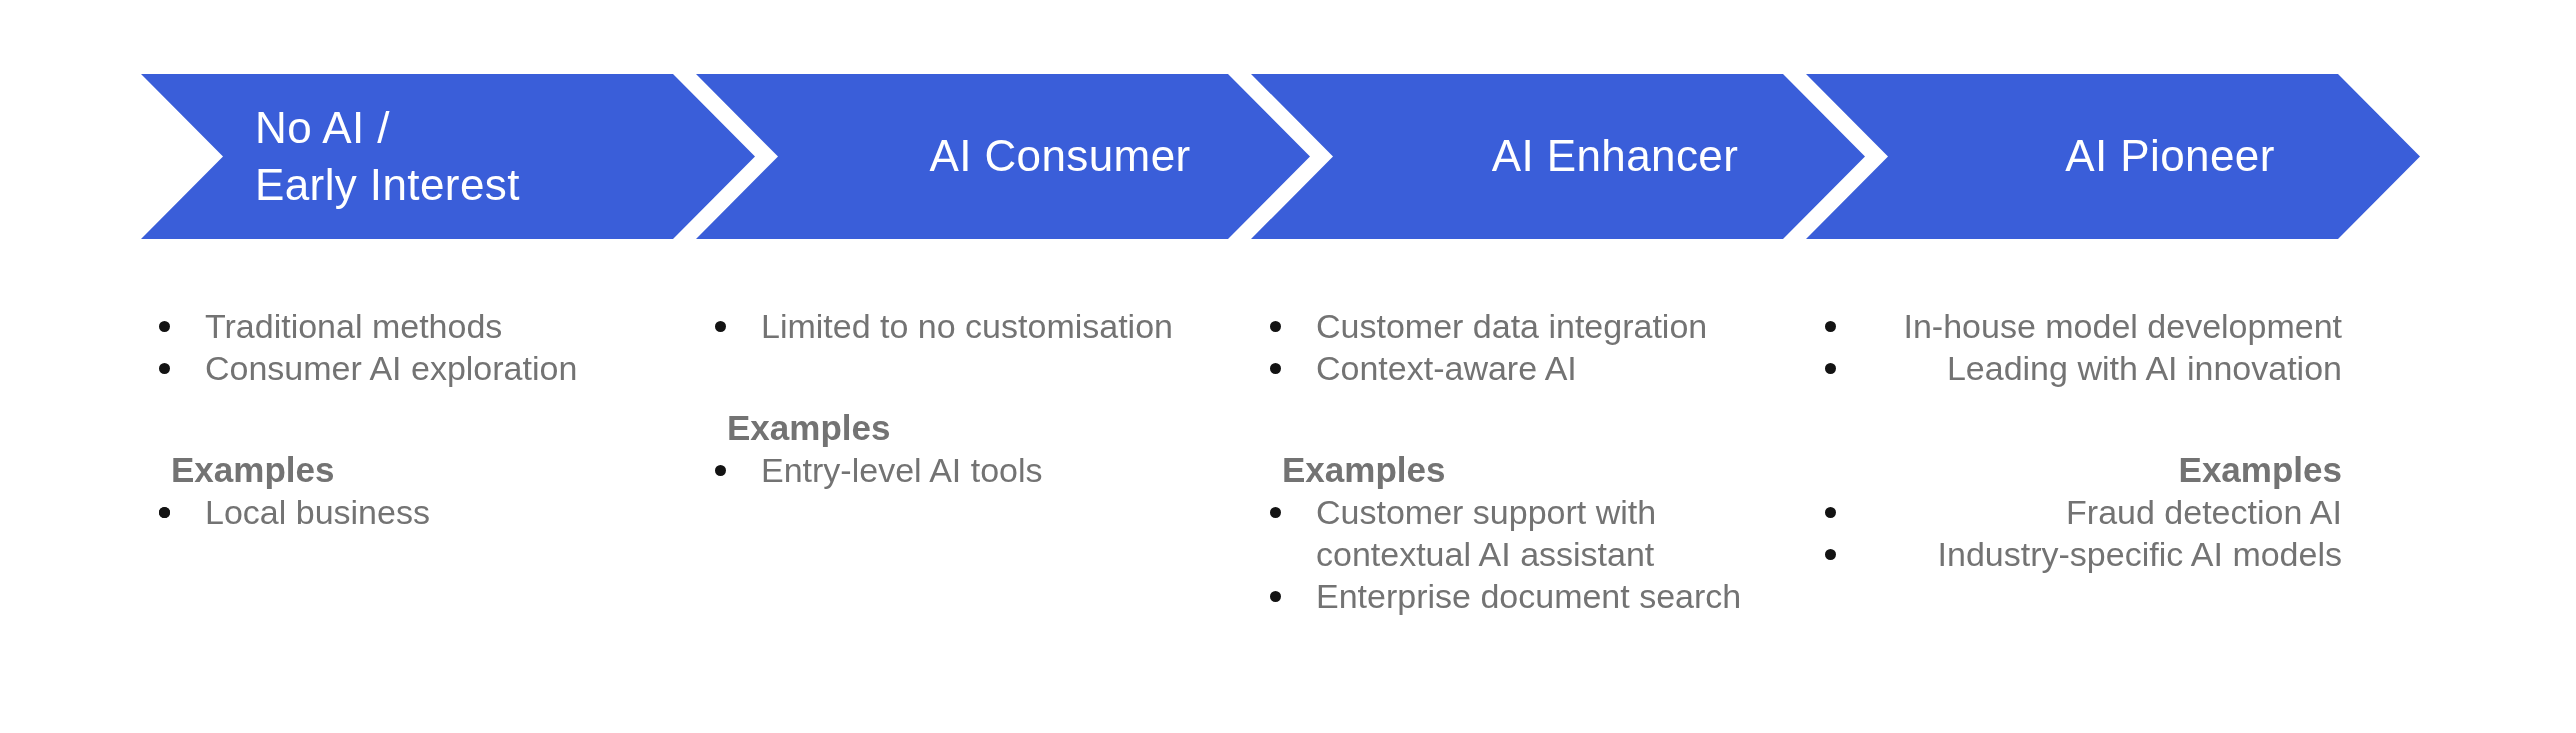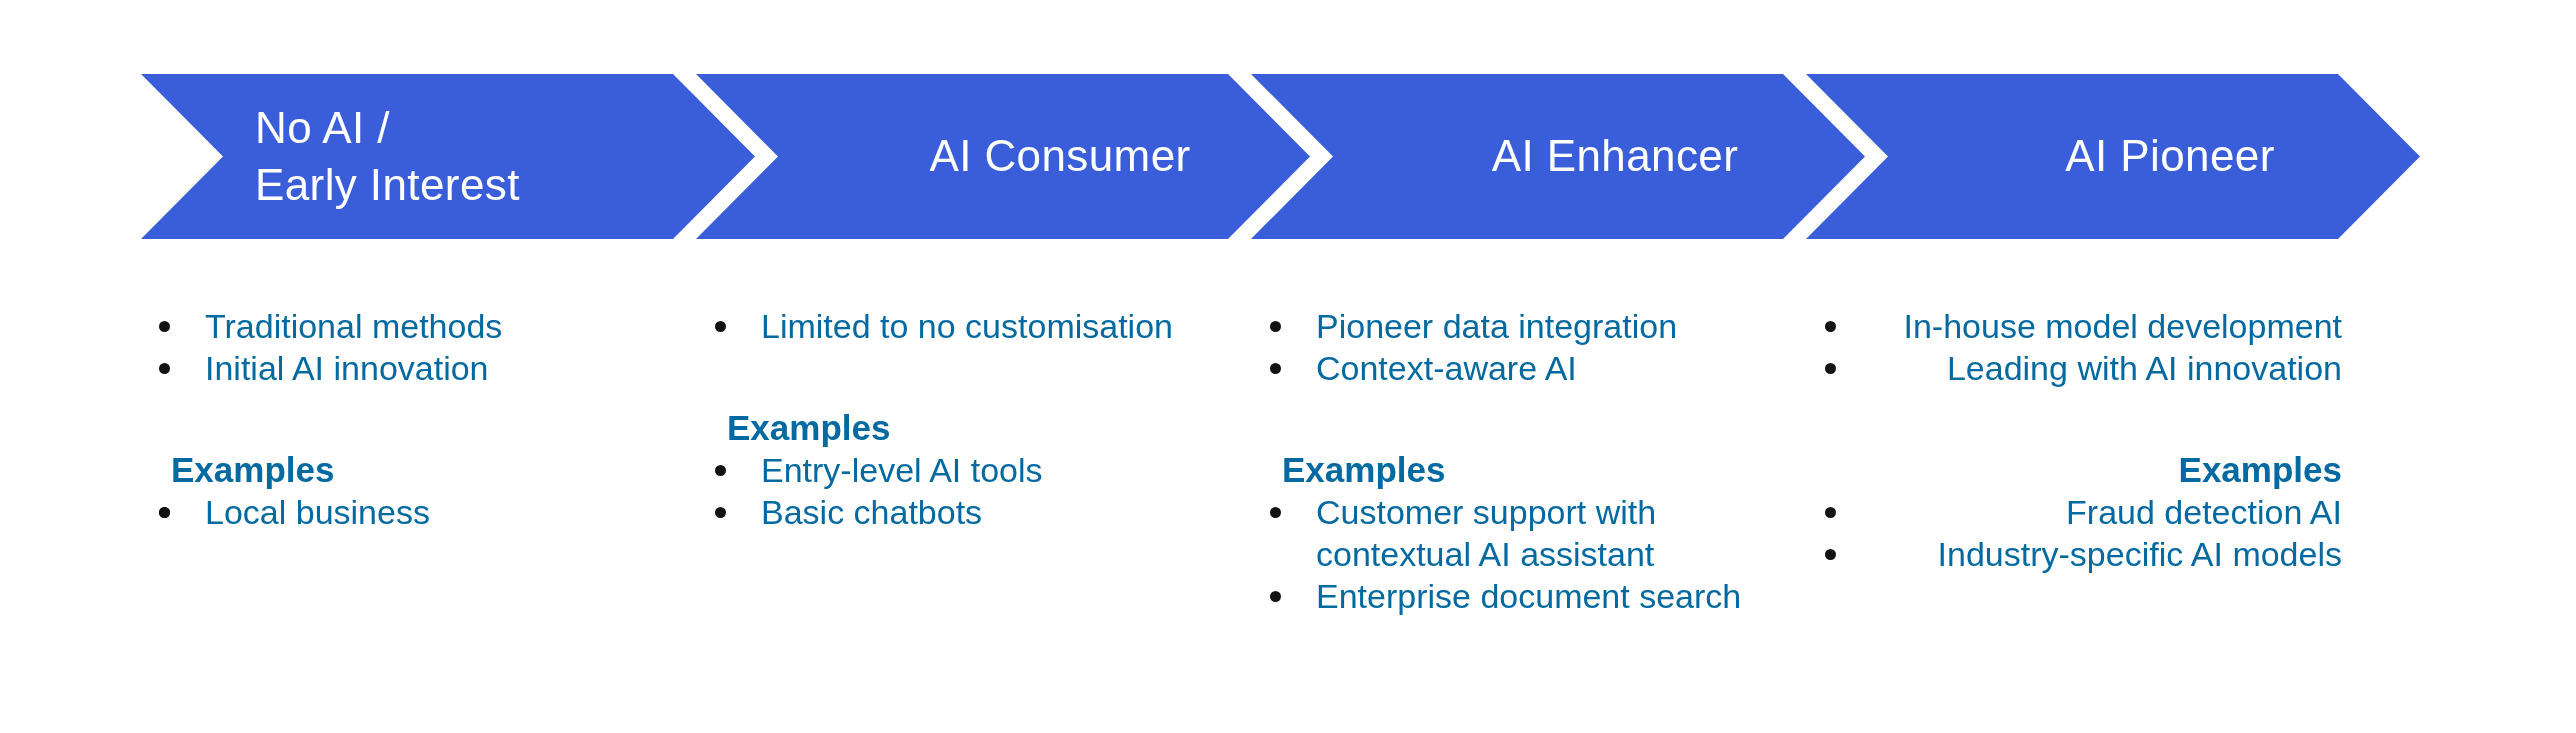--- a/index.html
+++ b/index.html
@@ -50,21 +50,21 @@
     font-weight: 400;
     white-space: pre-line;
     letter-spacing: 0.4px;
   }
 
   
   .col {
     position: absolute;
     top: 305px;
     width: 535px;
-    color: #0369a1;
+    color: #737373;
   }
   .col-1 { left: 141px; }
   .col-2 { left: 697px; }
   .col-3 { left: 1252px; }
   .col-4 { left: 1807px; text-align: right; }
 
   ul.points {
     list-style: none;
     margin: 0;
     padding: 0;
@@ -110,43 +110,42 @@
       <span class="chevron-title">AI Enhancer</span>
     </div>
     <div class="chevron">
       <span class="chevron-title">AI Pioneer</span>
     </div>
   </div>
 
   <div class="col col-1">
     <ul class="points">
       <li><span class="dot"></span><span>Traditional methods</span></li>
-      <li><span class="dot"></span><span>Initial AI innovation</span></li>
+      <li><span class="dot"></span><span>Consumer AI exploration</span></li>
     </ul>
     <div class="examples-heading">Examples</div>
     <ul class="points">
       <li><span class="dot"></span></li>
       <li><span class="dot"></span><span>Local business</span></li>
     </ul>
   </div>
 
   <div class="col col-2">
     <ul class="points">
       <li><span class="dot"></span><span>Limited to no customisation</span></li>
     </ul>
     <div class="examples-heading">Examples</div>
     <ul class="points">
       <li><span class="dot"></span><span>Entry-level AI tools</span></li>
-      <li><span class="dot"></span><span>Basic chatbots</span></li>
     </ul>
   </div>
 
   <div class="col col-3">
     <ul class="points">
-      <li><span class="dot"></span><span>Pioneer data integration</span></li>
+      <li><span class="dot"></span><span>Customer data integration</span></li>
       <li><span class="dot"></span><span>Context-aware AI</span></li>
     </ul>
     <div class="examples-heading">Examples</div>
     <ul class="points">
       <li><span class="dot"></span><span>Customer support with contextual AI assistant</span></li>
       <li><span class="dot"></span><span>Enterprise document search</span></li>
     </ul>
   </div>
 
   <div class="col col-4">

